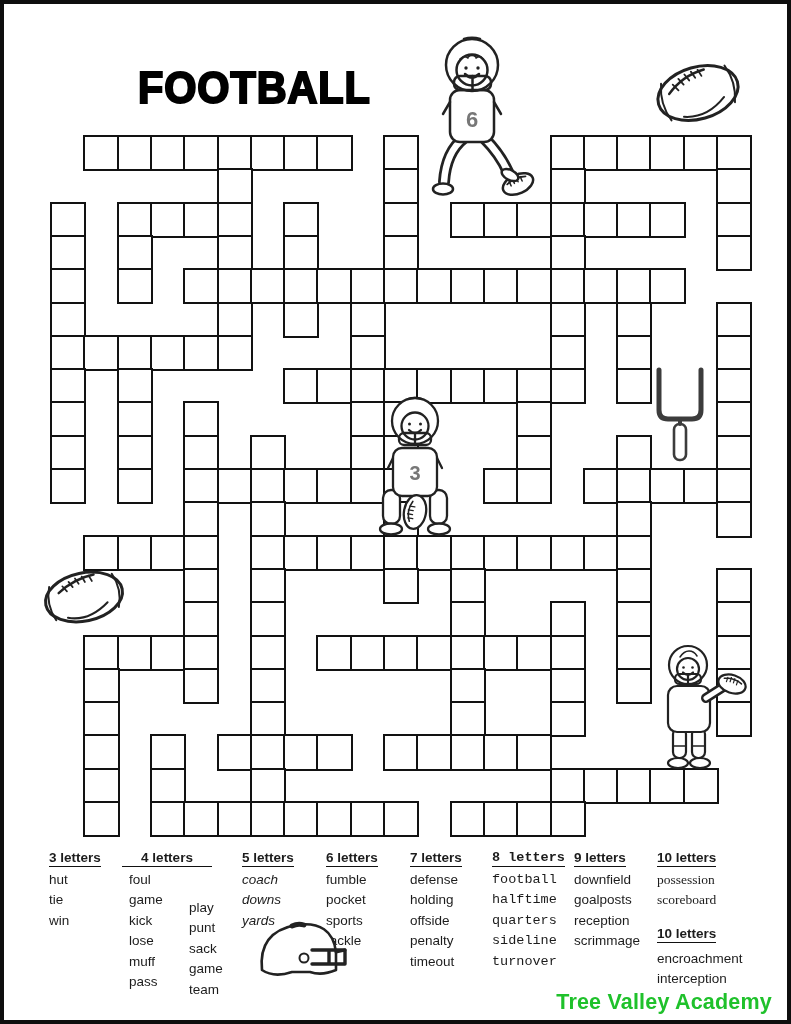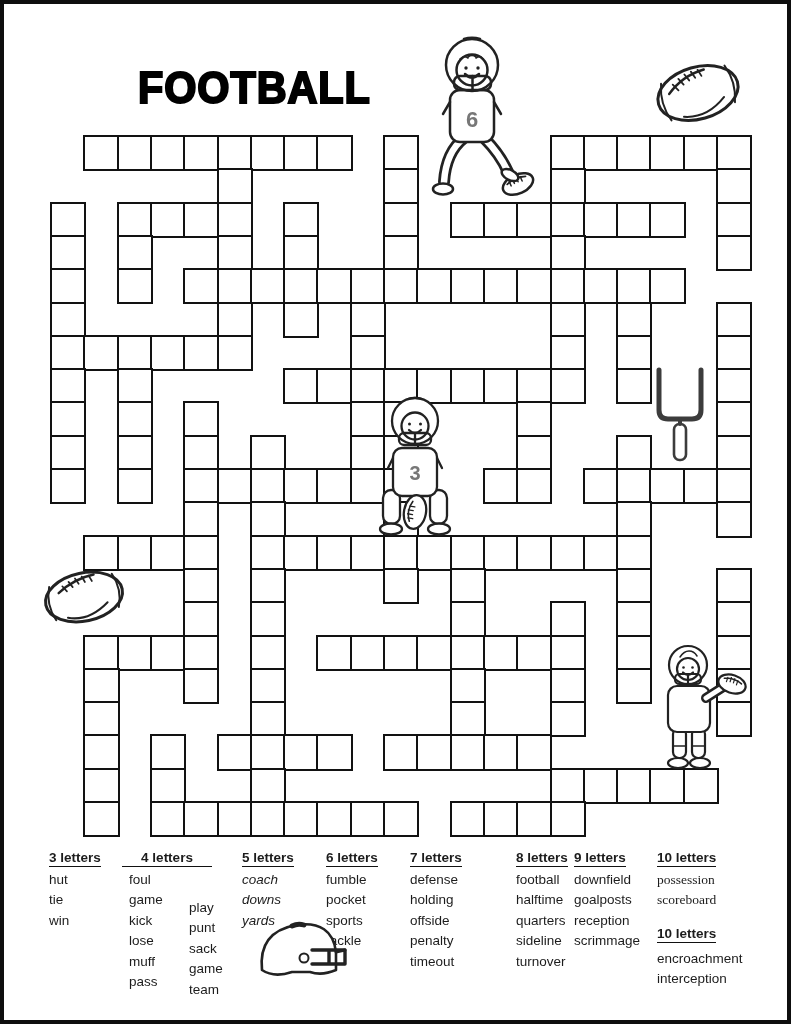--- a/index.html
+++ b/index.html
@@ -395,21 +395,21 @@
           <div class="wl-word">sports</div>
           <div class="wl-word">tackle</div>
         </div></div>
       <div class="wl-group" style="left: 406px; top: 846px;"><div class="wl-header">7 letters</div><div class="wl-col" style="left: 0px; top: 20px;">
           <div class="wl-word">defense</div>
           <div class="wl-word">holding</div>
           <div class="wl-word">offside</div>
           <div class="wl-word">penalty</div>
           <div class="wl-word">timeout</div>
         </div></div>
-      <div class="wl-group" style="left: 512px; top: 846px;"><div class="wl-header">8 letters</div><div class="wl-col" style="left: 0px; top: 20px;">
+      <div class="wl-group" style="left: 488px; top: 846px; font-family: Liberation Mono, monospace;"><div class="wl-header">8 letters</div><div class="wl-col" style="left: 0px; top: 20px;">
           <div class="wl-word">football</div>
           <div class="wl-word">halftime</div>
           <div class="wl-word">quarters</div>
           <div class="wl-word">sideline</div>
           <div class="wl-word">turnover</div>
         </div></div>
       <div class="wl-group" style="left: 570px; top: 846px;"><div class="wl-header">9 letters</div><div class="wl-col" style="left: 0px; top: 20px;">
           <div class="wl-word">downfield</div>
           <div class="wl-word">goalposts</div>
           <div class="wl-word">reception</div>
@@ -418,13 +418,14 @@
       <div class="wl-group" style="left: 653px; top: 846px;"><div class="wl-header">10 letters</div><div class="wl-col" style="left: 0px; top: 20px; font-family: Liberation Serif, serif;">
           <div class="wl-word">possession</div>
           <div class="wl-word">scoreboard</div>
         </div></div>
       <div class="wl-group" style="left: 653px; top: 922px;"><div class="wl-header">10 letters</div><div class="wl-col" style="left: 0px; top: 23px;">
           <div class="wl-word">encroachment</div>
           <div class="wl-word">interception</div>
         </div></div>
     </div>
 
+  <div class="brand" style="color: rgb(31, 193, 43);">Tree Valley Academy</div>
 </div>
 
 </body></html>

